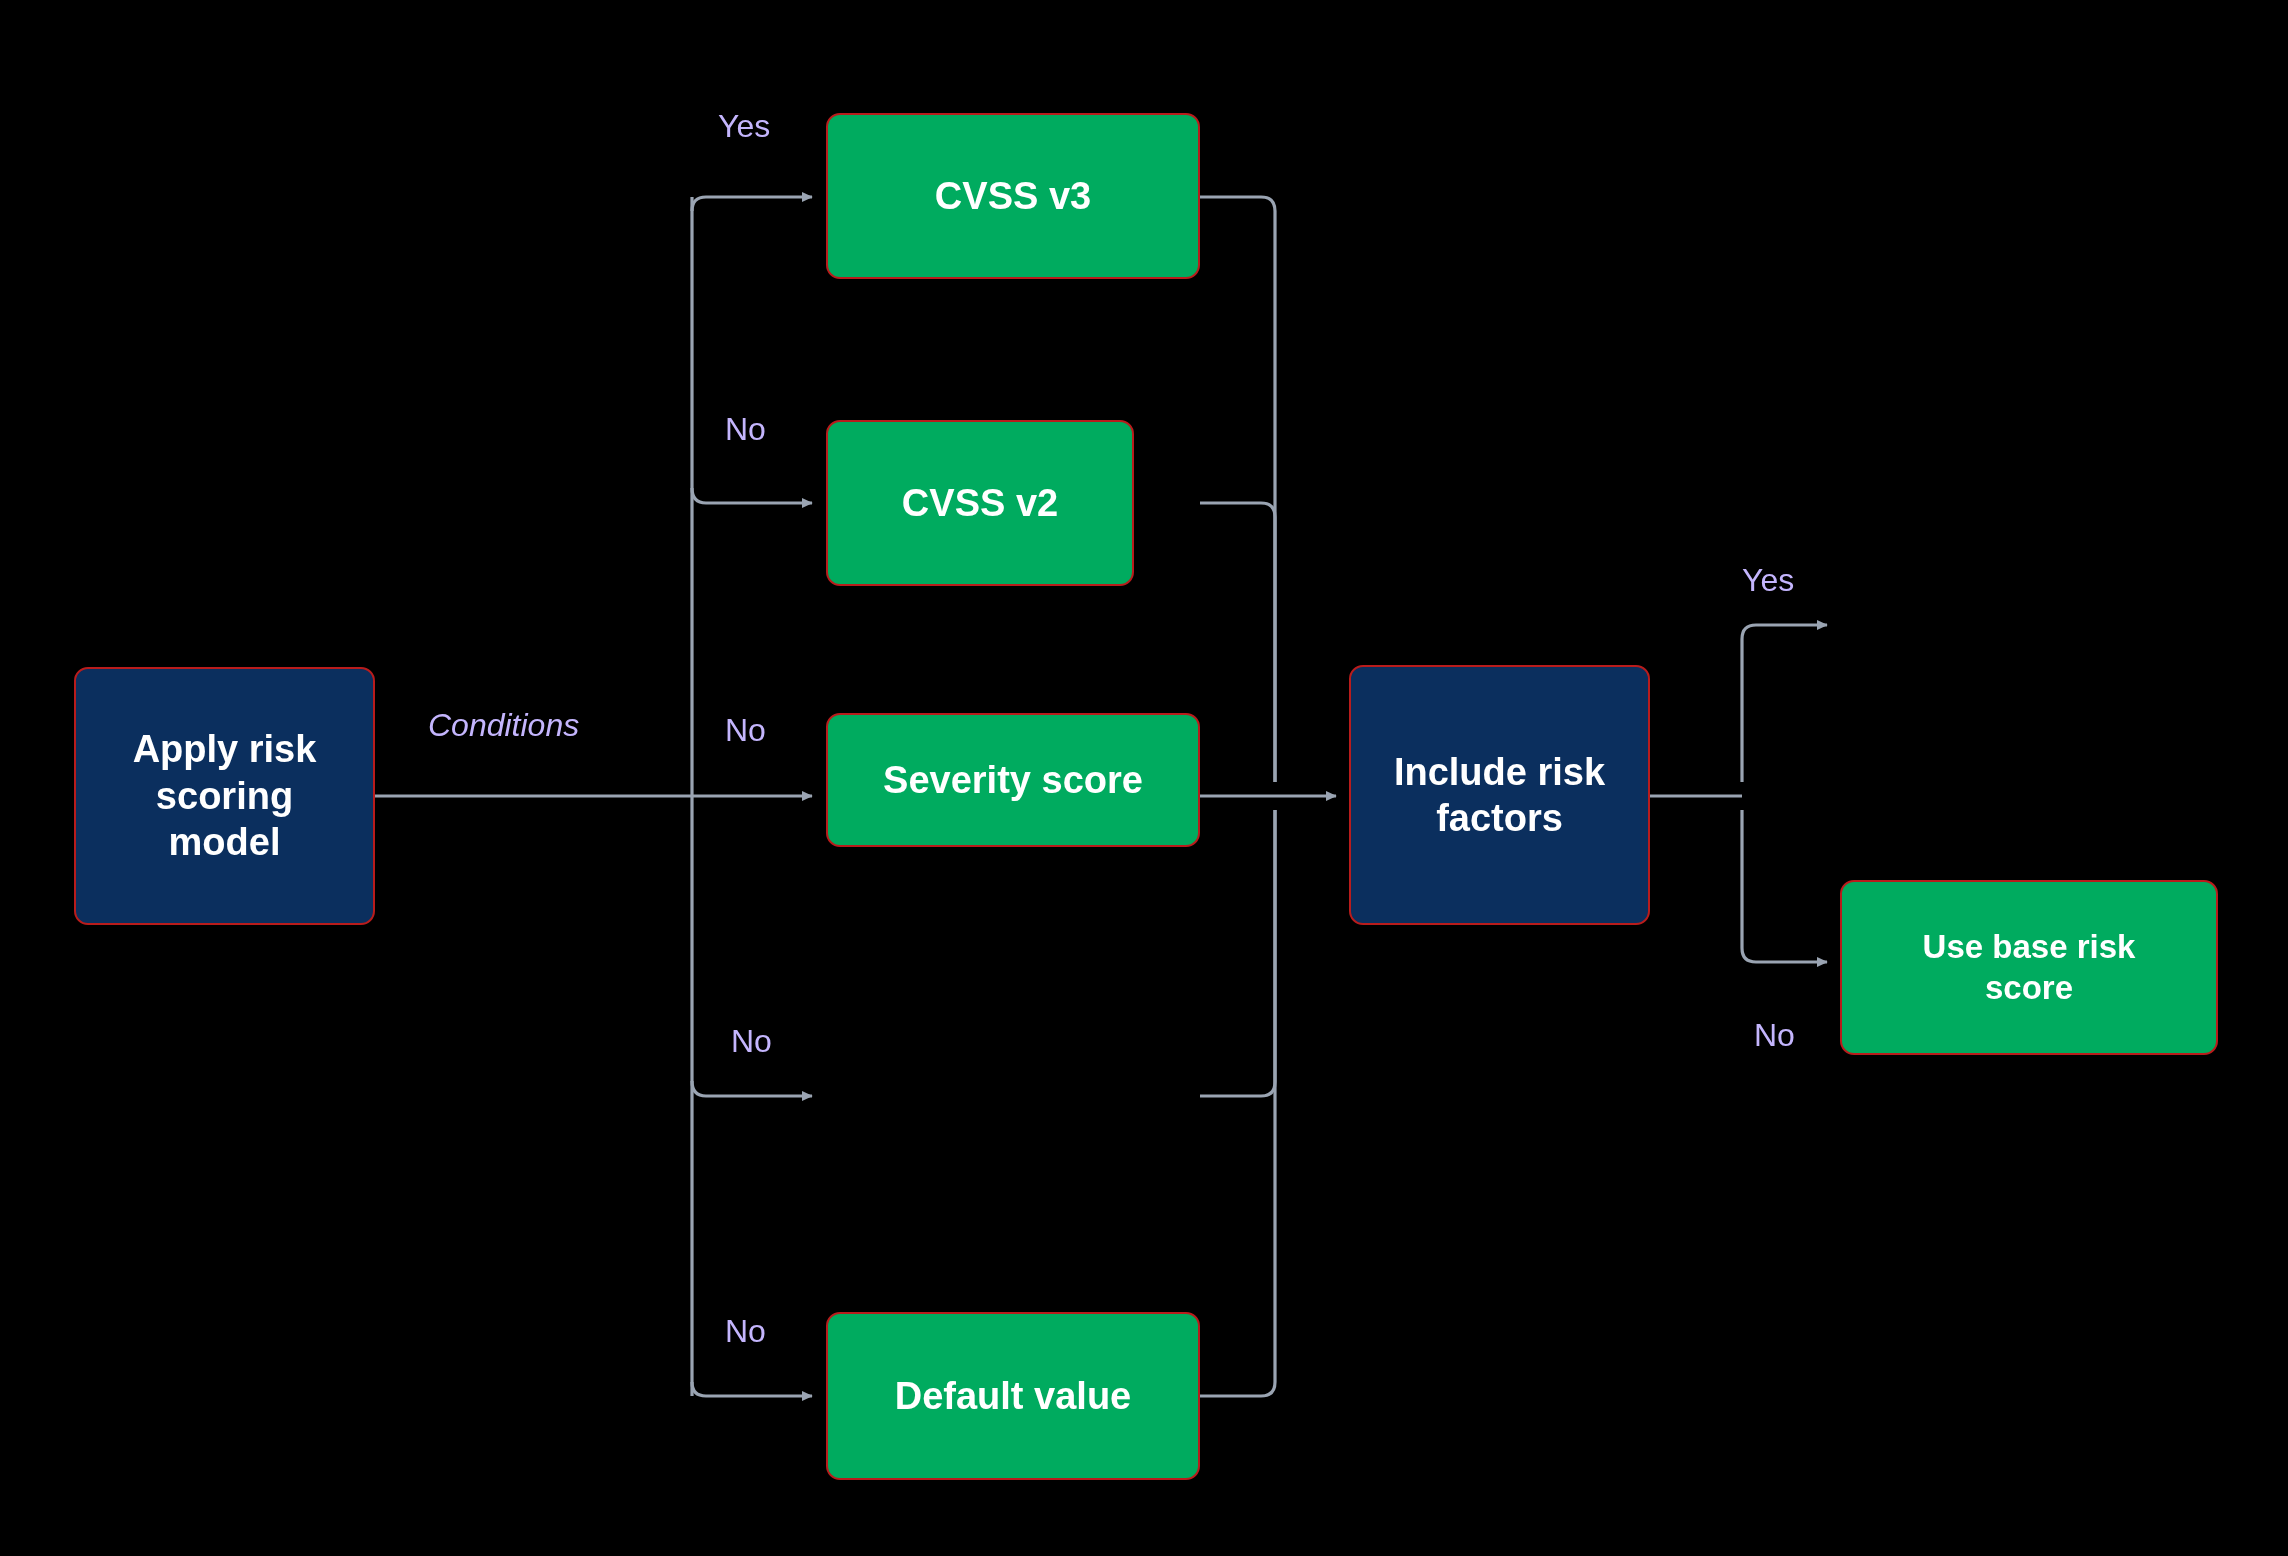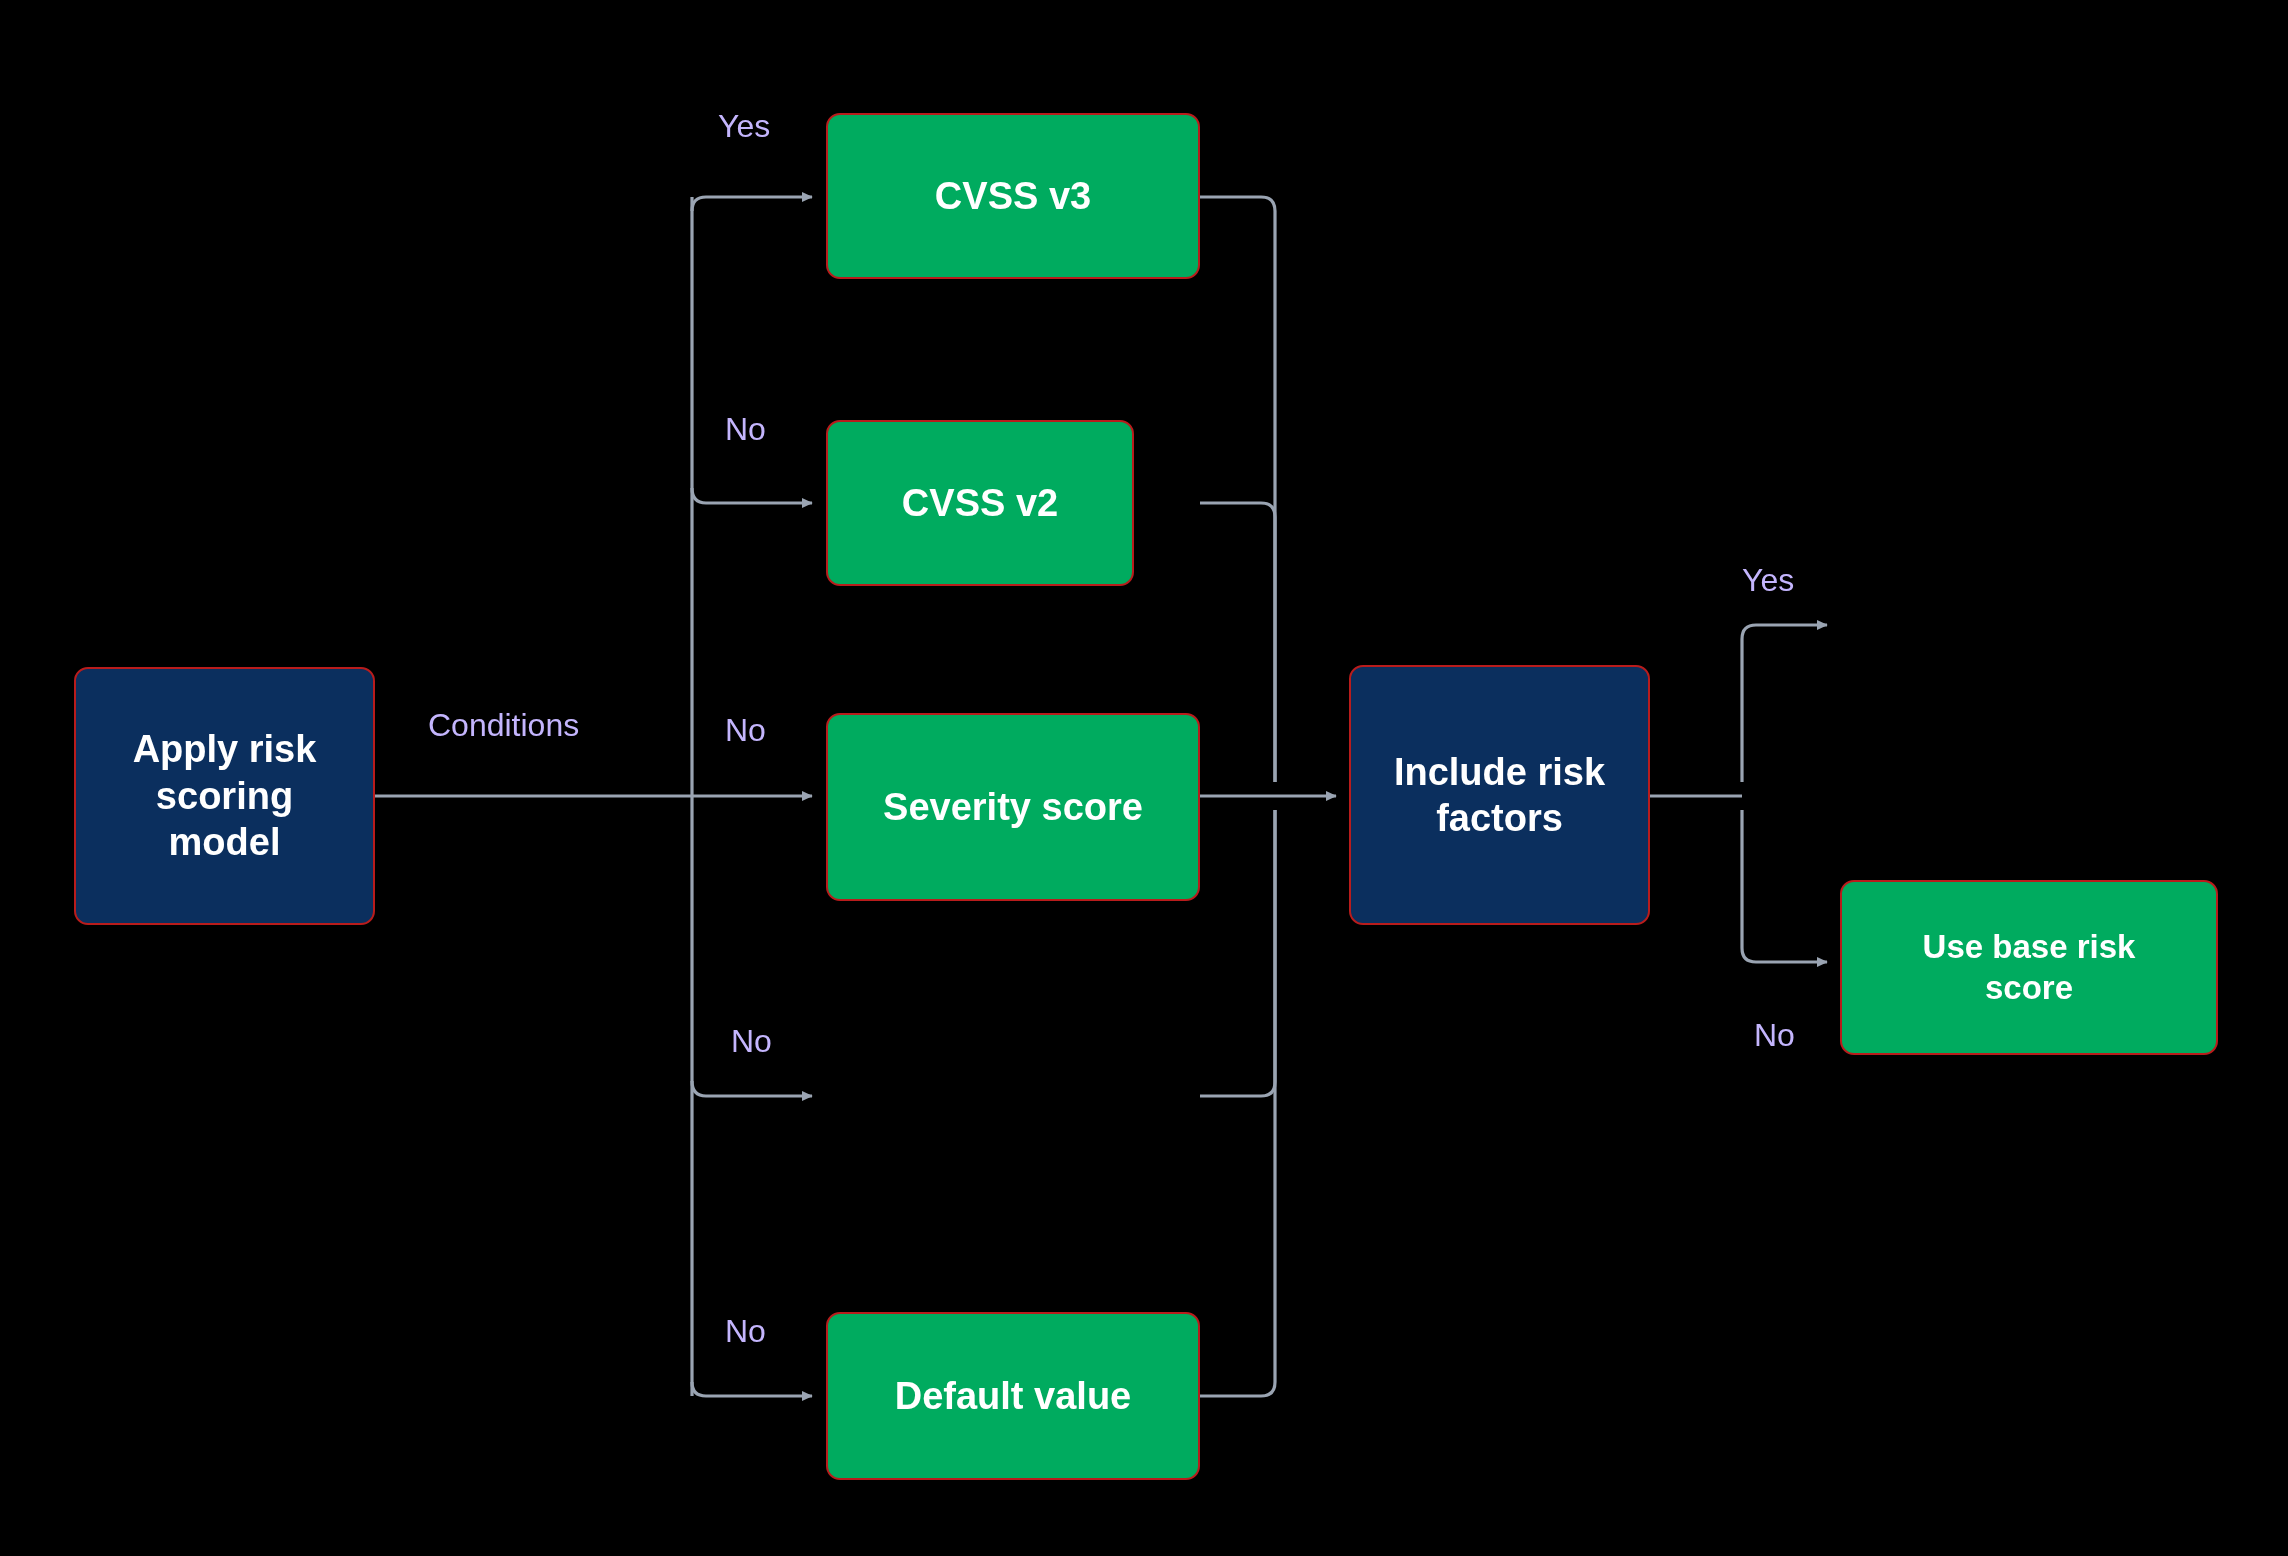--- a/index.html
+++ b/index.html
@@ -105,41 +105,41 @@
   </div>
 
   <div class="node green" style="left:826px; top:113px; width:374px; height:166px; font-size:38px;">
     <span class="lbl">CVSS v3</span>
   </div>
 
   <div class="node green" style="left:826px; top:420px; width:308px; height:166px; font-size:38px;">
     <span class="lbl">CVSS v2</span>
   </div>
 
-  <div class="node green" style="left:826px; top:713px; width:374px; height:188px; font-size:38px;">
+  <div class="node green" style="left:826px; top:713px; width:374px; height:134px; font-size:38px;">
     <span class="lbl">Severity score</span>
   </div>
 
 
   <div class="node green" style="left:826px; top:1312px; width:374px; height:168px; font-size:38px;">
     <span class="lbl">Default value</span>
   </div>
 
   <div class="node blue" style="left:1349px; top:665px; width:301px; height:260px; font-size:38px;">
     <span class="lbl">Include risk
 factors</span>
   </div>
 
 
   <div class="node green" style="left:1840px; top:880px; width:378px; height:175px; font-size:33px;">
     <span class="lbl">Use base risk
 score</span>
   </div>
 
-  <div class="edge-label" style="left:428px; top:707px; font-size:32px;">Conditions</div>
+  <div class="edge-label" style="left:428px; top:707px; font-size:32px;font-style:italic;">Conditions</div>
   <div class="edge-label" style="left:718px; top:108px; font-size:32px;">Yes</div>
   <div class="edge-label" style="left:725px; top:411px; font-size:32px;">No</div>
   <div class="edge-label" style="left:725px; top:712px; font-size:32px;">No</div>
   <div class="edge-label" style="left:731px; top:1023px; font-size:32px;">No</div>
   <div class="edge-label" style="left:725px; top:1313px; font-size:32px;">No</div>
   <div class="edge-label" style="left:1742px; top:562px; font-size:32px;">Yes</div>
   <div class="edge-label" style="left:1754px; top:1017px; font-size:32px;">No</div>
 
 </div>
 

